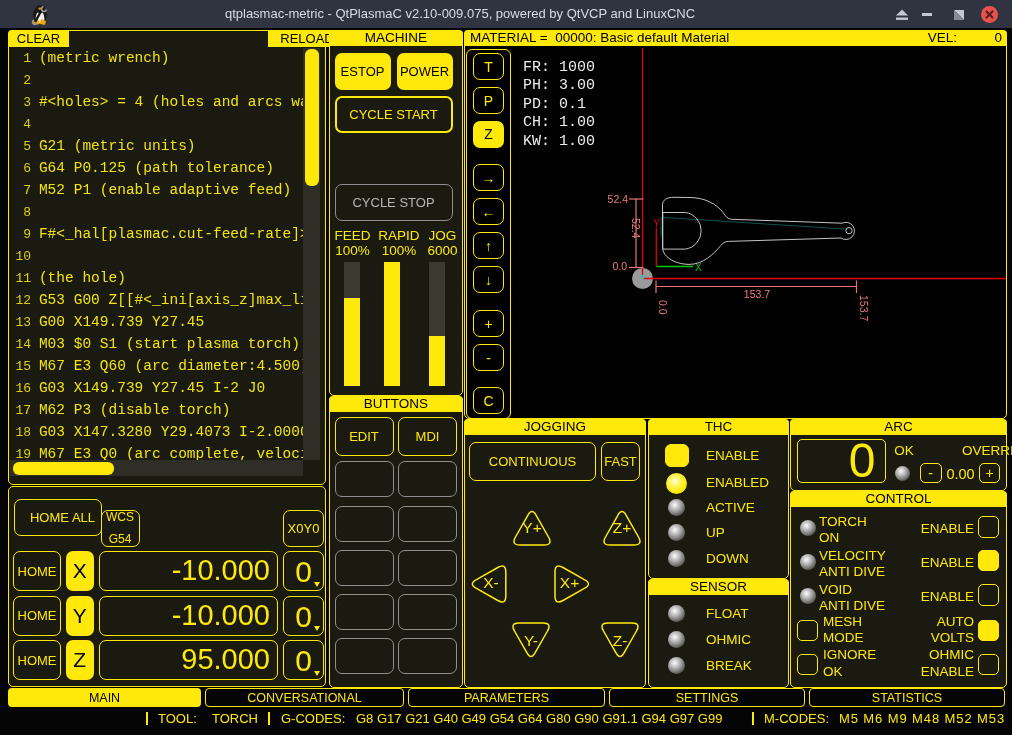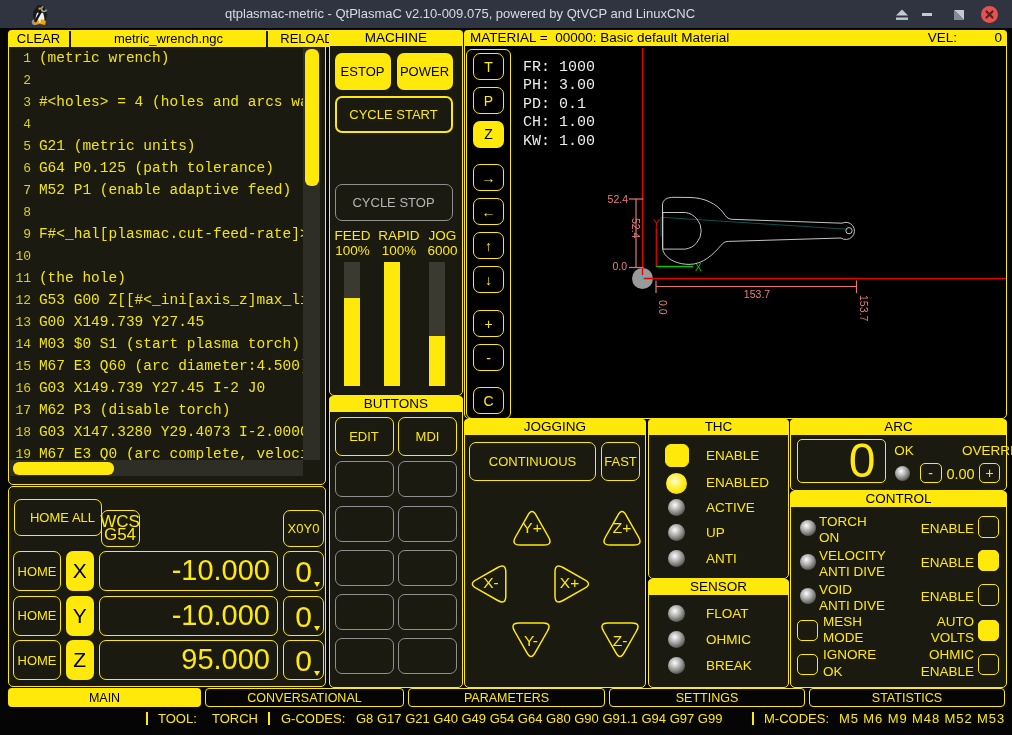--- a/index.html
+++ b/index.html
@@ -59,34 +59,33 @@
   <path d="M0 0 H10 V10 Z" fill="#c3c9d3"></path>
     <path d="M0 0 V10 H10 Z" fill="#848b99"></path>
 </svg>
 <div class="abs" style="left:981px;top:6px;width:17px;height:17px;border-radius:50%;background:#e8524c;"></div>
 <svg class="abs" style="left:981px;top:6px;" width="17" height="17" viewBox="0 0 17 17">
   <path d="M5.5 5.5 L11.5 11.5 M11.5 5.5 L5.5 11.5" stroke="#55201e" stroke-width="2.2" stroke-linecap="round"></path>
 </svg>
 
 <div class="panel" id="gcode" style="left:8px;top:30px;width:316px;height:453px;">
   <div class="abs" style="left:-1px;top:-1px;width:61px;height:17px;background:#ffe90a;border-radius:4px 0 0 0;color:#000;font-size:13px;line-height:17px;text-align:center;">CLEAR</div>
-  <div class="abs" style="left:62px;top:-1px;width:195px;height:17px;background:#ffe90a;color:#000;font-size:13px;line-height:17px;text-align:center;">metric_wrench.ngc</div>
   <div class="abs" style="left:259px;top:-1px;width:78px;height:17px;background:#ffe90a;border-radius:0 4px 0 0;color:#000;font-size:13px;line-height:17px;text-align:center;">RELOAD</div>
   <div id="glines" class="abs" style="left:4px;top:16px;width:290px;height:414px;overflow:hidden;font-family:'Liberation Mono',monospace;font-size:14.5px;color:#f3e50c;white-space:pre;"><div class="gl"><span class="ln"> 1 </span>(metric wrench)</div><div class="gl"><span class="ln"> 2 </span></div><div class="gl"><span class="ln"> 3 </span>#&lt;holes&gt; = 4 (holes and arcs wanted)</div><div class="gl"><span class="ln"> 4 </span></div><div class="gl"><span class="ln"> 5 </span>G21 (metric units)</div><div class="gl"><span class="ln"> 6 </span>G64 P0.125 (path tolerance)</div><div class="gl"><span class="ln"> 7 </span>M52 P1 (enable adaptive feed)</div><div class="gl"><span class="ln"> 8 </span></div><div class="gl"><span class="ln"> 9 </span>F#&lt;_hal[plasmac.cut-feed-rate]&gt;</div><div class="gl"><span class="ln">10 </span></div><div class="gl"><span class="ln">11 </span>(the hole)</div><div class="gl"><span class="ln">12 </span>G53 G00 Z[[#&lt;_ini[axis_z]max_limit]-5]</div><div class="gl"><span class="ln">13 </span>G00 X149.739 Y27.45</div><div class="gl"><span class="ln">14 </span>M03 $0 S1 (start plasma torch)</div><div class="gl"><span class="ln">15 </span>M67 E3 Q60 (arc diameter:4.500)</div><div class="gl"><span class="ln">16 </span>G03 X149.739 Y27.45 I-2 J0</div><div class="gl"><span class="ln">17 </span>M62 P3 (disable torch)</div><div class="gl"><span class="ln">18 </span>G03 X147.3280 Y29.4073 I-2.0000 J0.000</div><div class="gl"><span class="ln">19 </span>M67 E3 Q0 (arc complete, velocity 100%)</div></div>
 
   <div class="abs" style="left:294px;top:17px;width:17px;height:412px;background:#2e2e27;"></div>
   <div class="abs" style="left:295.5px;top:18px;width:14px;height:137px;background:#ffe90a;border-radius:6px;"></div>
 
   <div class="abs" style="left:1px;top:429px;width:293px;height:16px;background:#2e2e27;"></div>
   <div class="abs" style="left:4px;top:430.5px;width:101px;height:13px;background:#ffe90a;border-radius:6px;"></div>
 </div>
 
 <div class="panel" id="dro" style="left:8px;top:486px;width:316px;height:199px;">
   <div class="ybtn" style="left:4.5px;top:12px;width:88px;height:37px;padding-left:10px;">HOME ALL</div>
-  <div class="ybtn" style="left:91.5px;top:22.5px;width:39px;height:37px;font-size:17px;line-height:13px;">WCS<br>G54</div>
+  <div class="ybtn" style="left:91.5px;top:22.5px;width:39px;height:37px;font-size:12px;line-height:22px;">WCS<br>G54</div>
   <div class="ybtn" style="left:274px;top:22.5px;width:41px;height:37px;">X0Y0</div>
   <div class="dhome" style="top:64px;">HOME</div>
   <div class="dkey" style="top:64px;">X</div>
   <div class="dval" style="top:64px;">-10.000</div>
   <div class="dzero" style="top:64px;">0</div>
   <div class="dhome" style="top:108.5px;">HOME</div>
   <div class="dkey" style="top:108.5px;">Y</div>
   <div class="dval" style="top:108.5px;">-10.000</div>
   <div class="dzero" style="top:108.5px;">0</div>
   <div class="dhome" style="top:153px;">HOME</div>
@@ -223,21 +222,21 @@
   <div class="phead">THC</div>
   <div class="cb on" style="left:16px;top:23.5px;width:24px;height:23px;border-radius:6px;"></div>
   <div class="lbl" style="left:57px;top:28px;">ENABLE</div>
   <div class="led on" style="left:16.5px;top:53px;width:21px;height:21px;"></div>
   <div class="lbl" style="left:57px;top:54.5px;">ENABLED</div>
   <div class="led" style="left:19px;top:78.5px;width:17px;height:17px;"></div>
   <div class="lbl" style="left:57px;top:79.5px;">ACTIVE</div>
   <div class="led" style="left:19px;top:104px;width:17px;height:17px;"></div>
   <div class="lbl" style="left:57px;top:105px;">UP</div>
   <div class="led" style="left:19px;top:129.5px;width:17px;height:17px;"></div>
-  <div class="lbl" style="left:57px;top:130.5px;">ANTI</div>
+  <div class="lbl" style="left:57px;top:130.5px;">DOWN</div>
 </div>
 
 <div class="panel" id="sensor" style="left:648px;top:579px;width:139px;height:107px;">
   <div class="phead">SENSOR</div>
   <div class="led" style="left:19px;top:24.5px;width:17px;height:17px;"></div>
   <div class="lbl" style="left:57px;top:25.5px;">FLOAT</div>
   <div class="led" style="left:19px;top:50.5px;width:17px;height:17px;"></div>
   <div class="lbl" style="left:57px;top:51.5px;">OHMIC</div>
   <div class="led" style="left:19px;top:76.5px;width:17px;height:17px;"></div>
   <div class="lbl" style="left:57px;top:77.5px;">BREAK</div>

